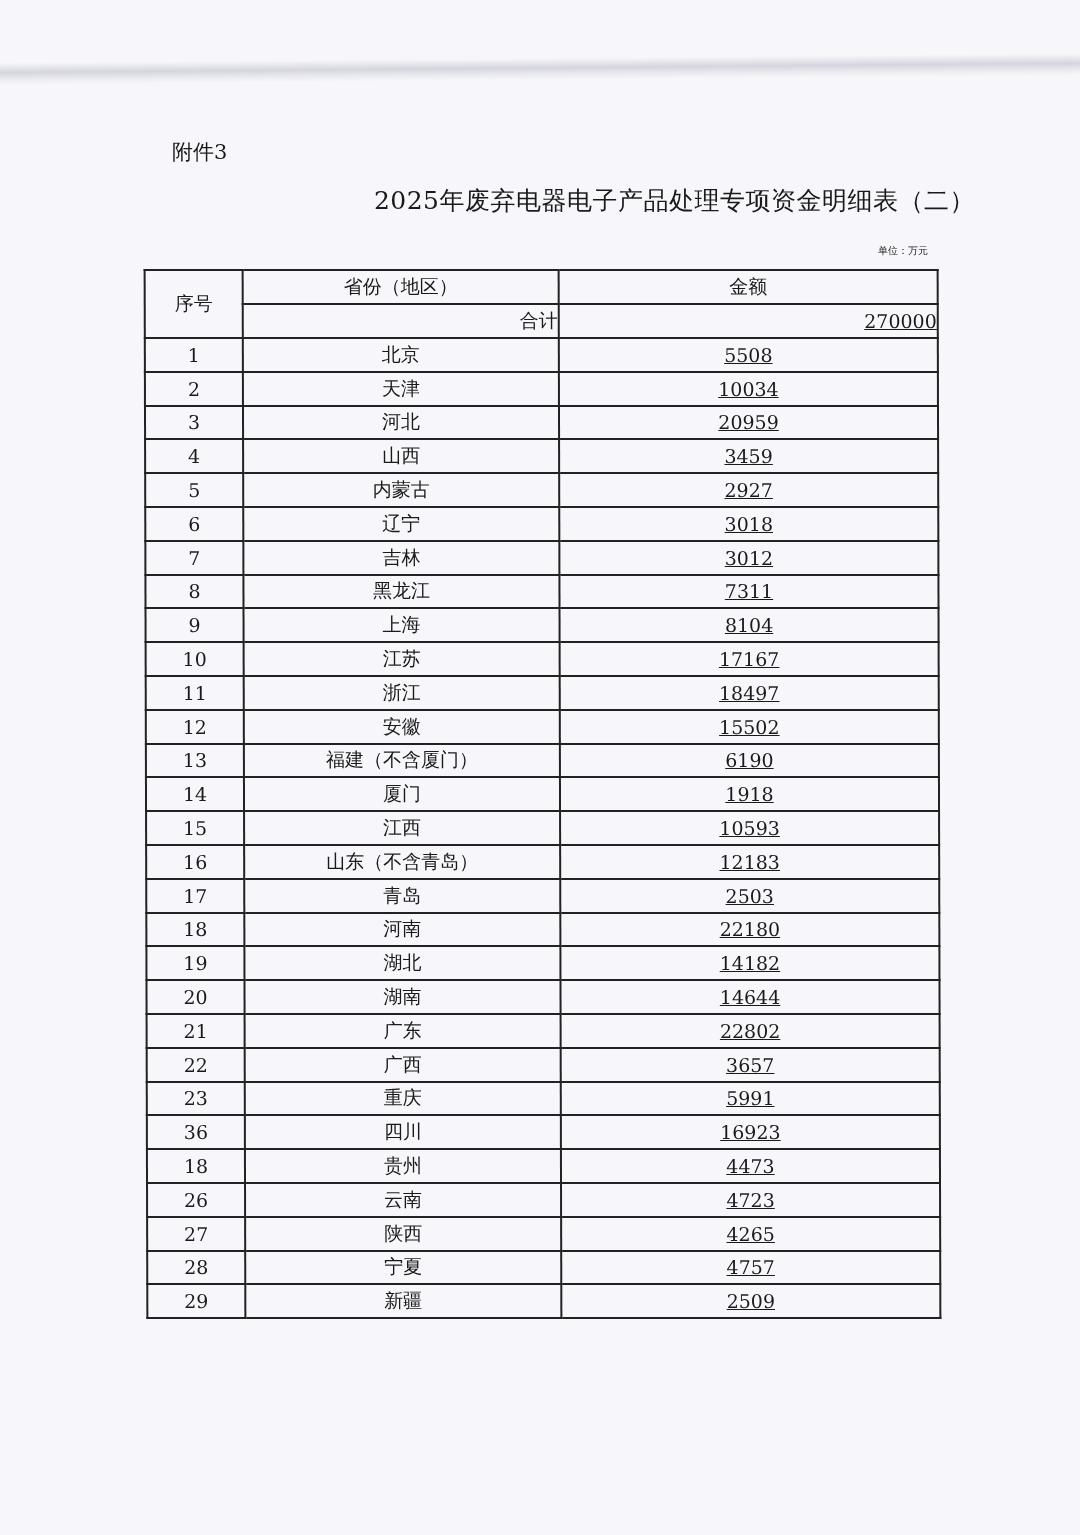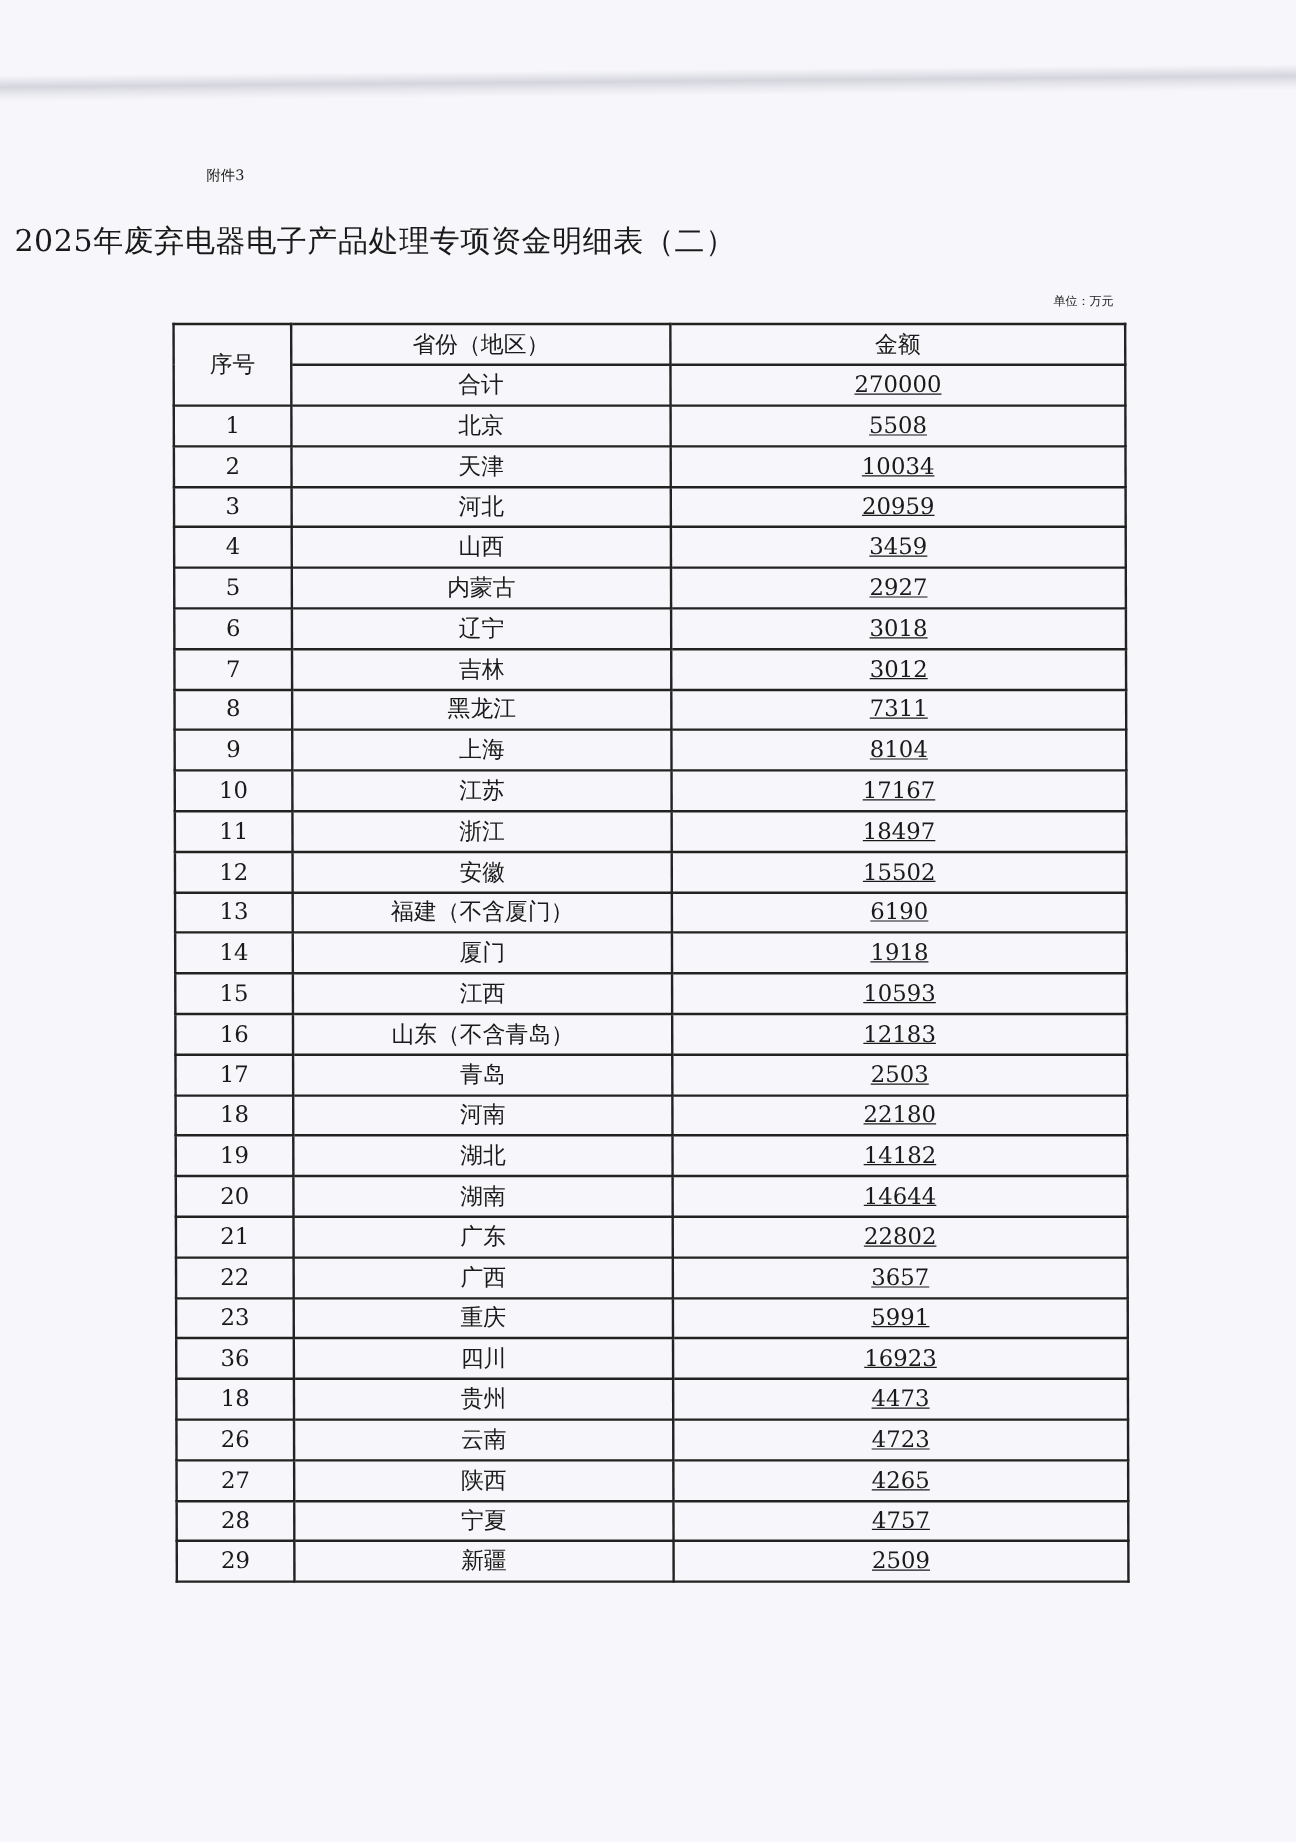--- a/index.html
+++ b/index.html
@@ -9,47 +9,47 @@
     font-family: "DejaVu Serif", "Liberation Serif", serif;
     color: #1a1a1a;
   }
   .scan-band {
     position: absolute; left: 0; top: 58px; width: 1080px; height: 22px;
     background: linear-gradient(to bottom, rgba(200,200,210,0) 0%, rgba(185,185,198,0.55) 45%, rgba(200,200,210,0.35) 70%, rgba(200,200,210,0) 100%);
     transform: rotate(-0.5deg);
   }
   .attachment {
     position: absolute; left: 172px; top: 138px;
-    font-size: 12px; letter-spacing: 0px;
+    font-size: 21px; letter-spacing: 0px;
   }
   .title {
     position: absolute; left: 0; width: 979px; top: 184px;
-    text-align: left; font-size: 25px; letter-spacing: 0.5px;
-    padding-left: 16px;
+    text-align: right; font-size: 25px; letter-spacing: 0.5px;
+    padding-left: 0px;
   }
   .title span { display: inline-block; transform: translateX(-4px); }
   .unit {
     position: absolute; right: 152px; top: 244px; font-size: 10px;
   }
   table.funds {
     position: absolute; left: 145px; top: 269px; width: 793px;
     border-collapse: collapse; table-layout: fixed;
     font-size: 19px;
     transform: skewX(0.15deg);
   }
   table.funds td, table.funds th {
     border: 2px solid #222;
     text-align: center; vertical-align: middle;
     padding: 0; font-weight: normal;
   }
   table.funds col.c1 { width: 98px; }
   table.funds col.c2 { width: 316px; }
   table.funds col.c3 { width: 379px; }
   table.funds tr.h1 td { height: 32px; }
-  table.funds tr.h2 td { height: 32px; }
+  table.funds tr.h2 td { height: 32px; text-align: right; }
   table.funds tr.r td { height: 31.8px; }
   .num { font-family: "DejaVu Serif", "Liberation Serif", serif; font-size: 19px; text-decoration: underline; }
 </style>
 </head>
 <body>
 
 <div class="scan-band"></div>
 
 <div class="attachment">附件3</div>
 

